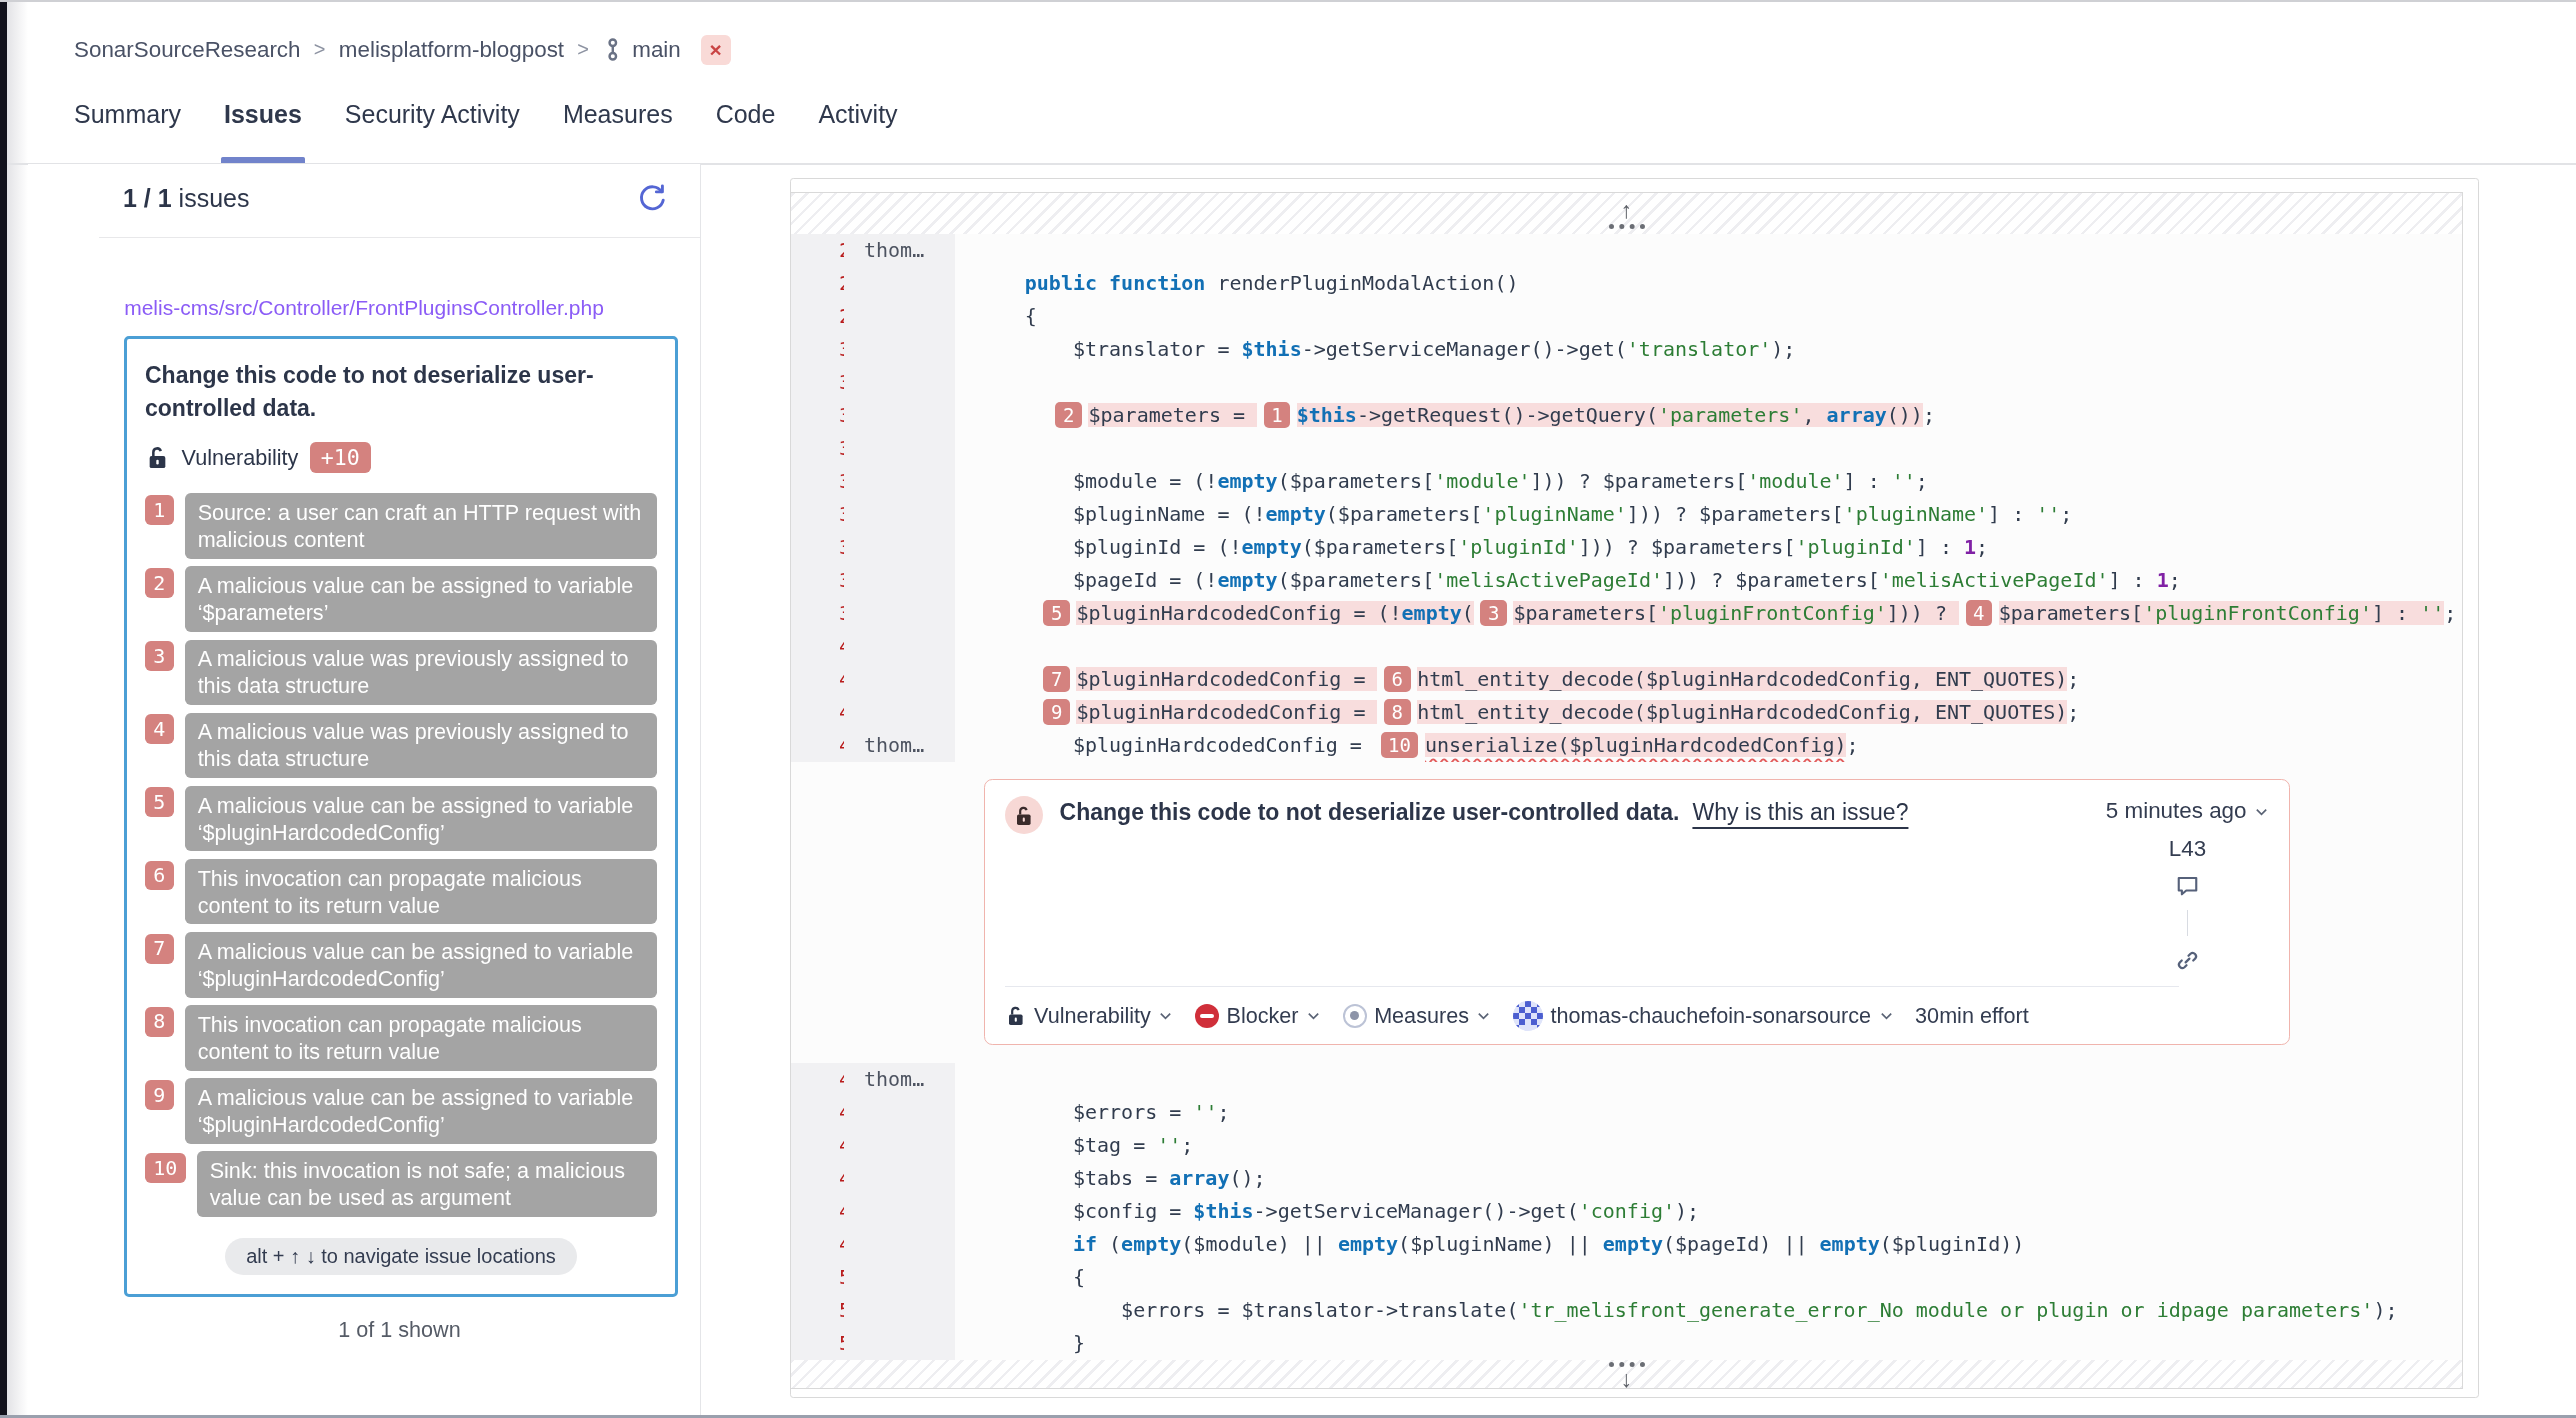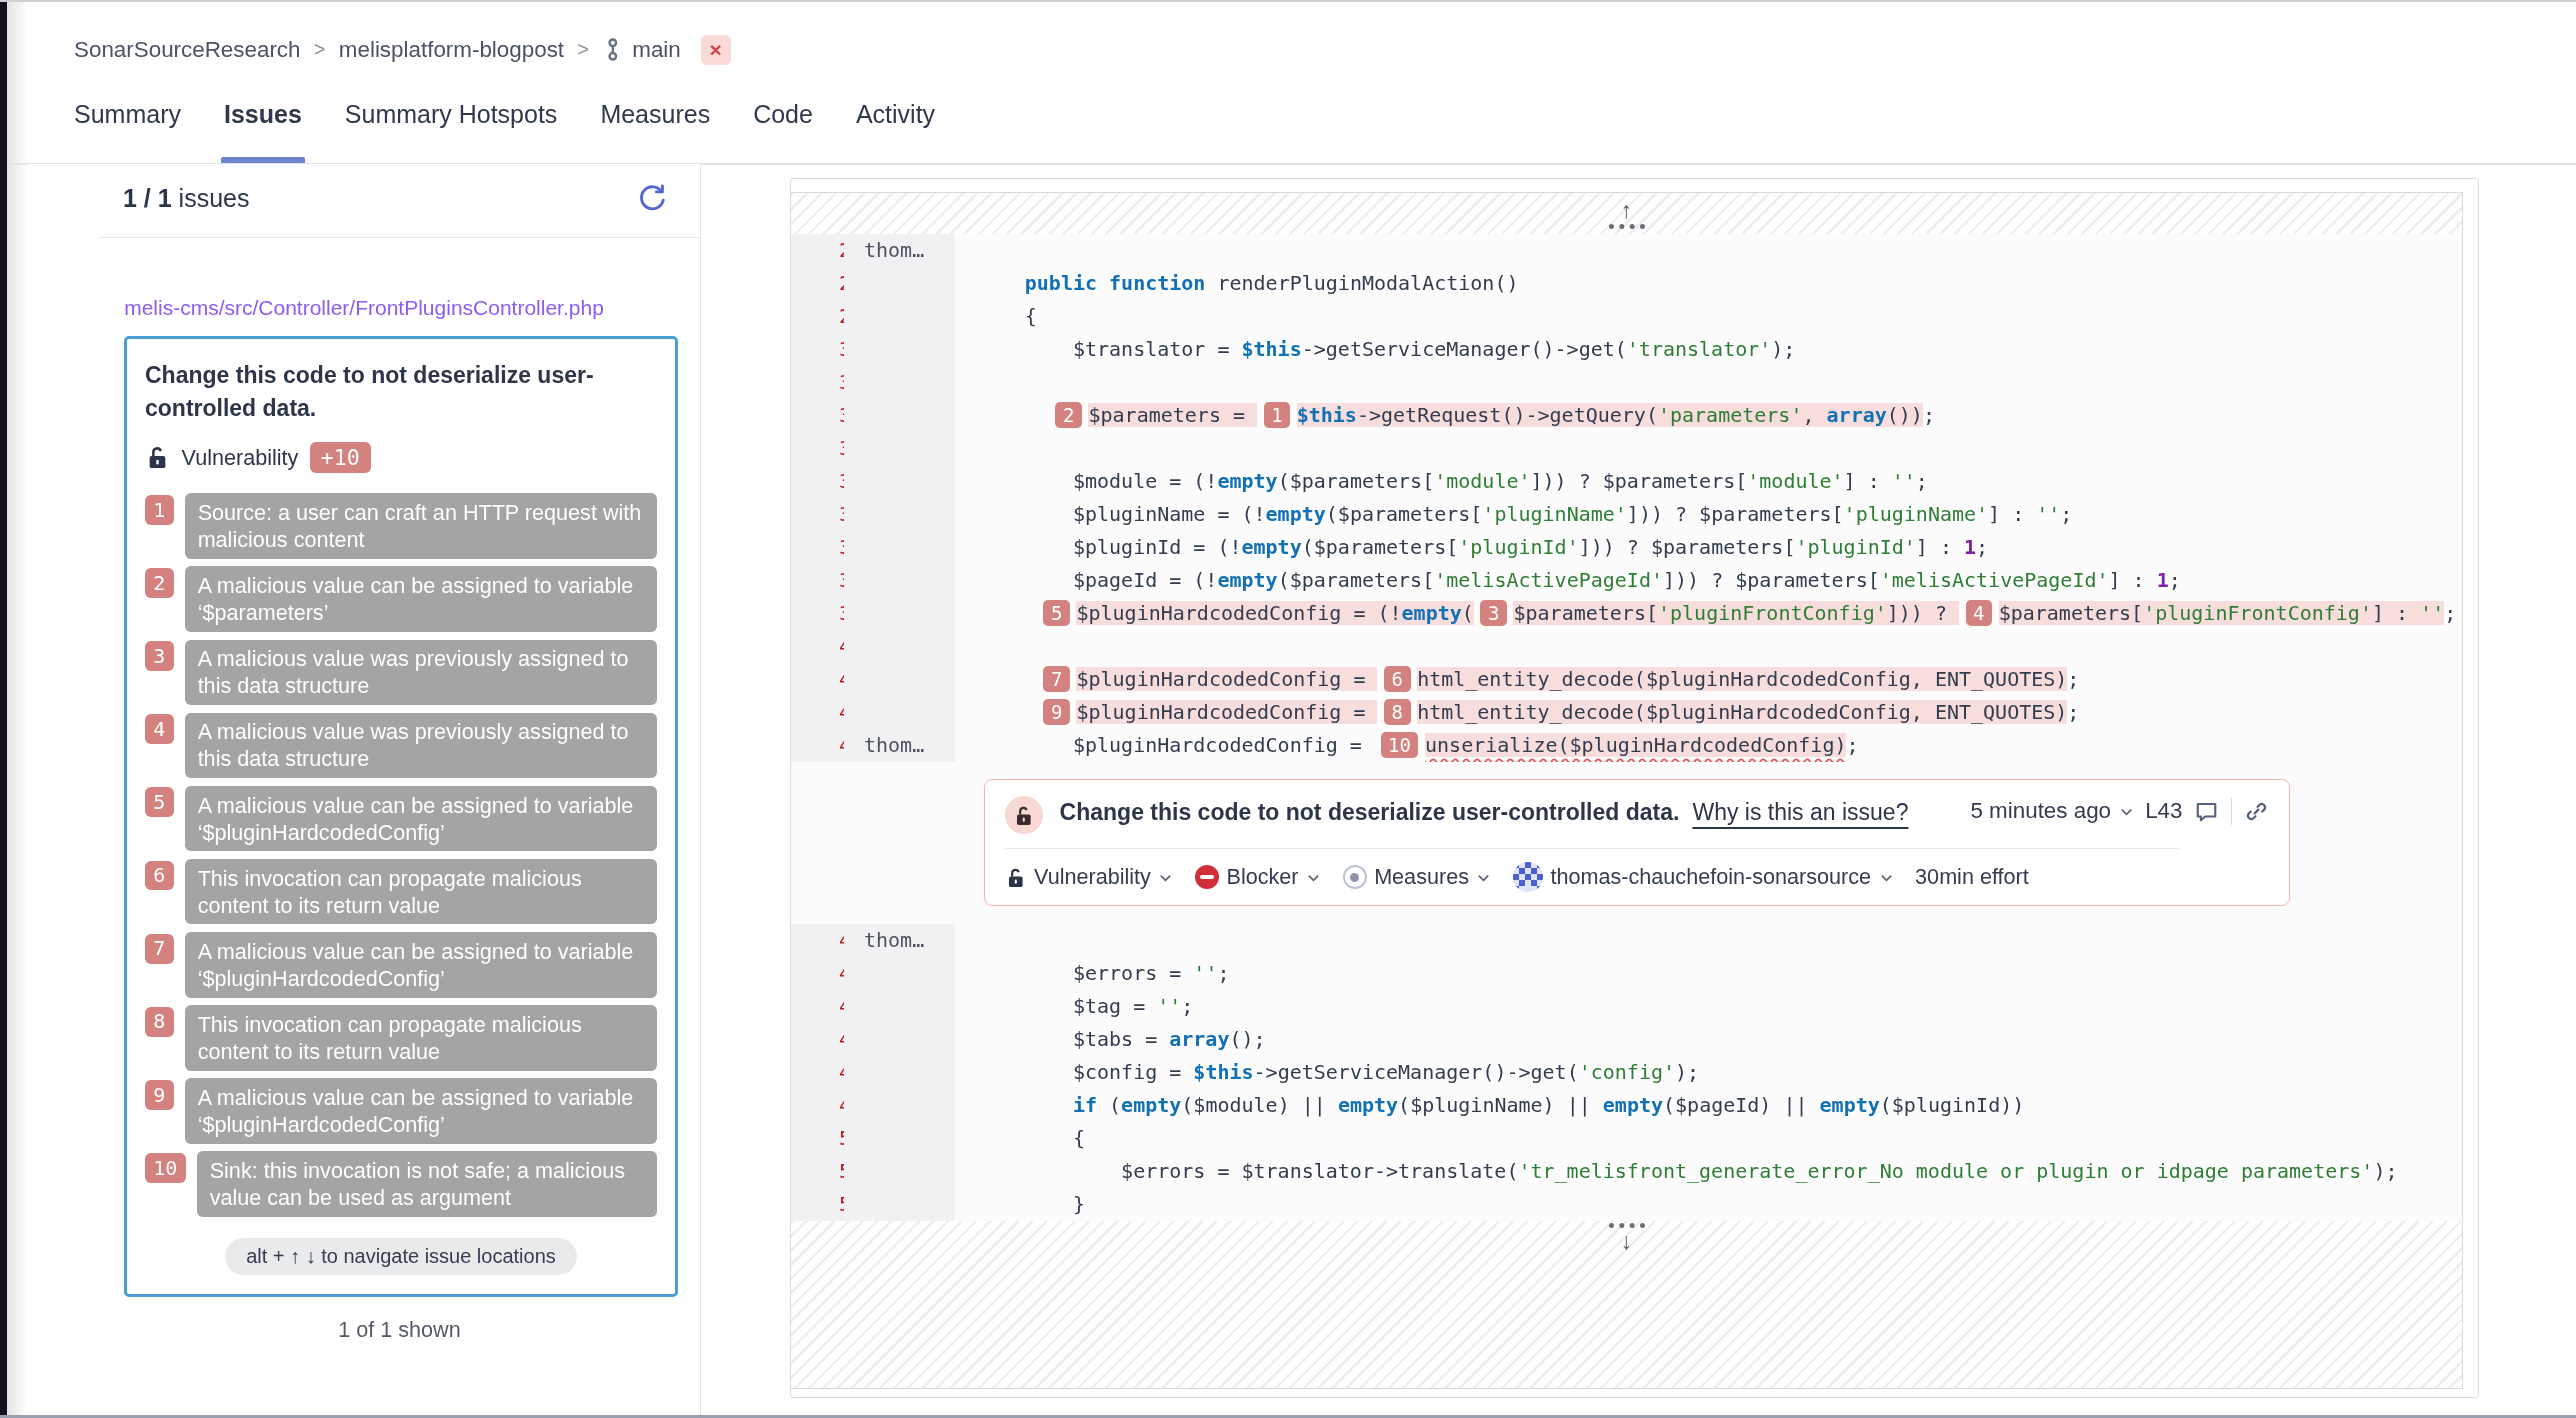--- a/index.html
+++ b/index.html
@@ -65,21 +65,21 @@
   .wavy{text-decoration:underline wavy #e25c5c 1.7px;text-underline-offset:5.8px;}
   .cbadge{display:inline-block;background:#d4827f;color:#fff;font-size:19px;line-height:26px;padding:0 7.5px;border-radius:5px;margin:0 6.6px;cursor:pointer;}
 
   
   .ibox-wrap{padding:16.6px 0 18px 193px;background:#fcfcfc;flex:none;}
   .ibox{width:1306px;border:1.7px solid #f0b4ad;border-radius:8.3px;background:#fff;padding:16.6px 20px 13.3px;}
   .ibox-top{display:flex;align-items:flex-start;}
   .ibox-lock{width:38px;height:38px;border-radius:50%;background:#f7d8d5;flex:none;display:flex;align-items:center;justify-content:center;margin-right:16.6px;}
   .ibox-title{flex:1;font-size:23px;color:#2c3549;line-height:33px;padding-right:21.6px;font-weight:bold;}
   .why-link{font-weight:normal;text-decoration:underline;text-decoration-thickness:1.7px;text-underline-offset:6.6px;margin-left:6.6px;cursor:pointer;}
-  .ibox-meta{display:flex;align-items:center;gap:11.6px;font-size:22.4px;color:#333c50;white-space:nowrap;margin-top:1.7px;}
+  .ibox-meta{display:flex;align-items:center;gap:11.6px;font-size:22.4px;color:#333c50;white-space:nowrap;margin-top:1.7px;flex-direction:column;}
   .vbar{width:1.7px;height:26.5px;background:#d8dbe2;}
   .ibox-hr{border:none;border-top:1.7px solid #e6e8ee;margin:13.3px 90px 13.3px 0;}
   .facts{display:flex;align-items:center;gap:21.6px;font-size:21.6px;color:#333c50;flex-wrap:nowrap;}
   .fact{display:flex;align-items:center;gap:7.5px;cursor:pointer;}
   .fact.static{cursor:default;}
   .blk{width:24px;height:24px;border-radius:50%;background:#d02f3a;position:relative;flex:none;}
   .blk::after{content:"";position:absolute;left:5px;right:5px;top:10px;height:4.1px;background:#fff;border-radius:2.5px;}
   .cfm{width:24px;height:24px;border-radius:50%;border:2.5px solid #bcc3d6;display:flex;align-items:center;justify-content:center;flex:none;}
   .cfm i{width:9px;height:9px;border-radius:50%;background:#8d94a8;}
   .avatar{width:30px;height:30px;border-radius:50%;overflow:hidden;background:#e8ebfa;flex:none;}
@@ -109,21 +109,21 @@
             <line x1="8" y1="6.6" x2="8" y2="11.4"></line>
         </svg>
       </span>
       <span>main</span>
     </span>
     <span class="close-badge">×</span>
   </div>
   <div class="tabs">
       <div class="tab">Summary</div>
       <div class="tab active">Issues</div>
-      <div class="tab">Summary Hotspots</div>
+      <div class="tab">Security Activity</div>
       <div class="tab">Measures</div>
       <div class="tab">Code</div>
       <div class="tab">Activity</div>
     </div>
 </div>
 <div class="header-divider"></div>
 
 <div class="issues-panel">
   <div class="panel-head">
     <div class="panel-count"><b>1 / 1</b><span> issues</span></div>

